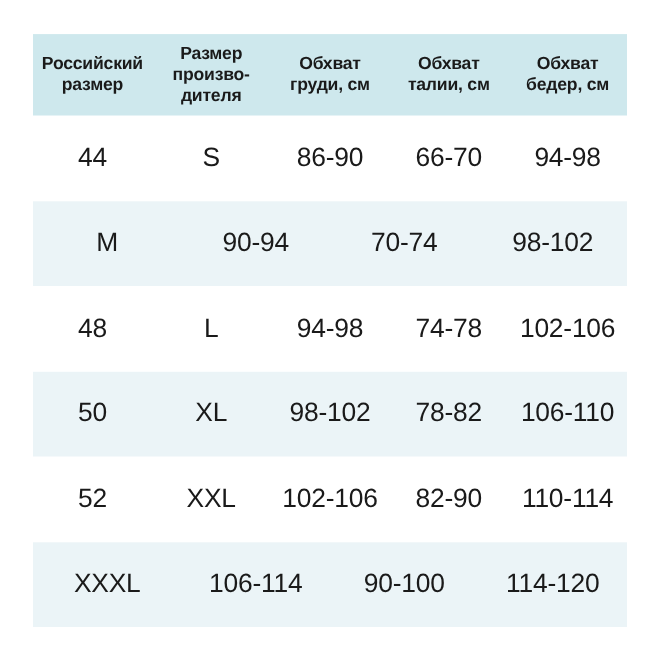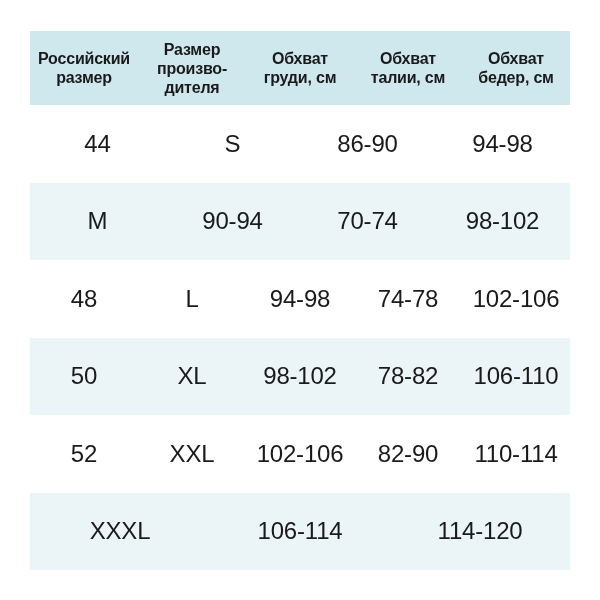--- a/index.html
+++ b/index.html
@@ -63,20 +63,21 @@
     <div class="tcell">Обхват
 талии, см</div>
     <div class="tcell">Обхват
 бедер, см</div>
   </div>
 
   <div class="trow">
     <div class="tcell">44</div>
     <div class="tcell">S</div>
     <div class="tcell">86-90</div>
+    <div class="tcell">66-70</div>
     <div class="tcell">94-98</div>
   </div>
 
   <div class="trow alt">
     <div class="tcell">M</div>
     <div class="tcell">90-94</div>
     <div class="tcell">70-74</div>
     <div class="tcell">98-102</div>
   </div>
 
@@ -100,16 +101,17 @@
     <div class="tcell">52</div>
     <div class="tcell">XXL</div>
     <div class="tcell">102-106</div>
     <div class="tcell">82-90</div>
     <div class="tcell">110-114</div>
   </div>
 
   <div class="trow alt">
     <div class="tcell">XXXL</div>
     <div class="tcell">106-114</div>
+    <div class="tcell">90-100</div>
     <div class="tcell">114-120</div>
   </div>
 
 </div>
 
 </body></html>

